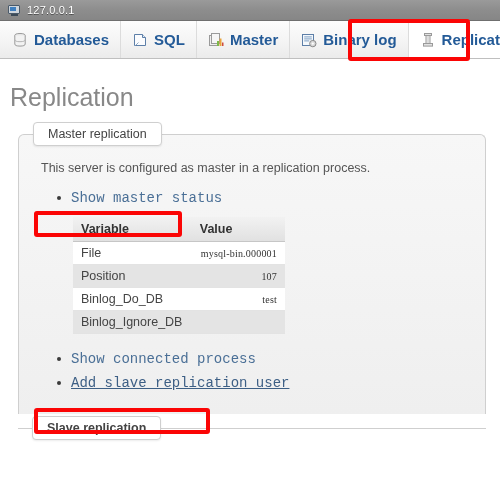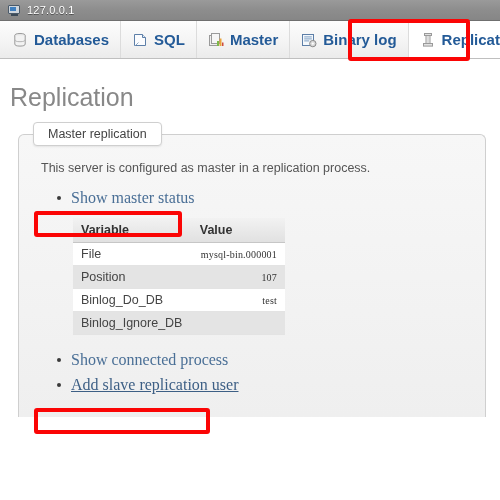--- a/index.html
+++ b/index.html
@@ -163,23 +163,23 @@
     content: "";
     position: absolute;
     left: 0; top: 7px;
     width: 4px; height: 4px;
     border-radius: 50%;
     background: #3a3a3a;
   }
   a.lnk {
     color: #4a6f96;
     text-decoration: none;
-    font-size: 16px;
+    font-size: 14px;
     cursor: pointer;
-    font-family: Liberation Serif, serif;
+    font-family: Liberation Mono, monospace;
   }
   a.lnk.hover { text-decoration: underline; color: #3d5f85; }
 
   
   .tbl-wrap { margin: 10px 0 0 38px; }
   table.status {
     border-collapse: collapse;
     width: 212px;
     font-family: "Liberation Sans", sans-serif;
   }
@@ -365,20 +365,23 @@
       <ul class="linklist" style="margin-top:16px;">
         <li>
           <a class="lnk" href="#">Show connected process</a>
         </li>
         <li>
           <a class="lnk hover" href="#">Add slave replication user</a>
         </li>
       </ul>
     </div>
 
+    <div class="fieldset2">
+      <div class="legend2">Slave replication</div>
+    </div>
 
   </div>
 
   <div class="redbox" style="left: 348px; top: 19px; width: 122px; height: 42px; border-color: rgb(251, 5, 5);"></div>
   <div class="redbox" style="left: 34px; top: 211px; width: 148px; height: 26px; border-color: rgb(251, 5, 5);"></div>
   <div class="redbox" style="left: 34px; top: 408px; width: 176px; height: 26px; border-color: rgb(251, 5, 5);"></div>
 
 </div>
 
 </body></html>

